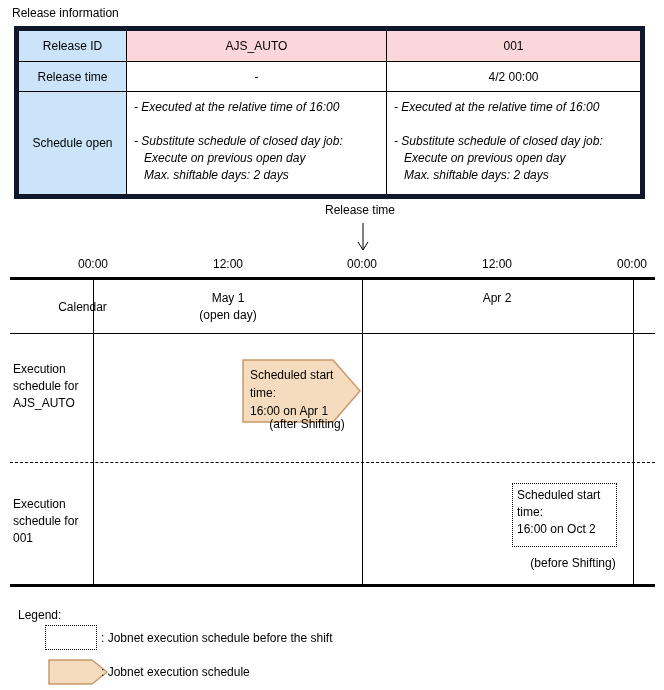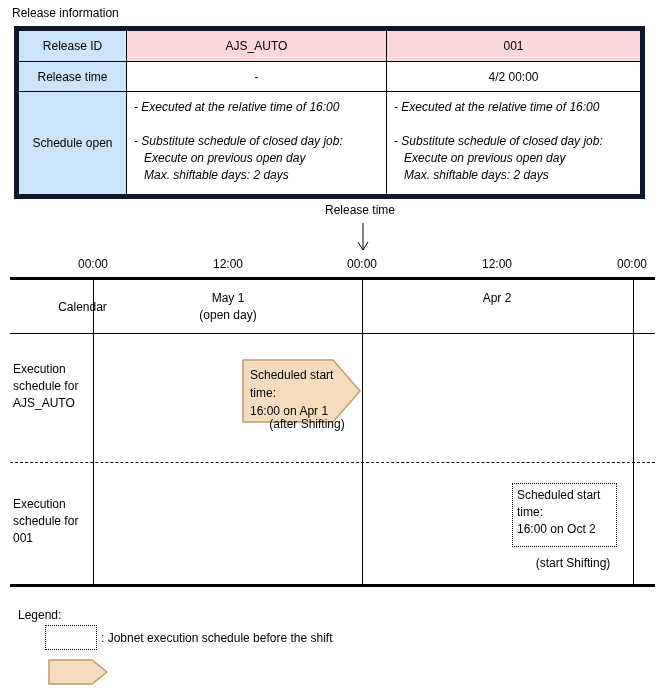--- a/index.html
+++ b/index.html
@@ -135,24 +135,25 @@
     <div>schedule for</div>
     <div>001</div>
   </div>
 
   <div class="dotted-box" style="left:512px; top:483px; width:105px; height:64px;"></div>
   <div class="box-text" style="left:517px; top:487px; width:96px;">
     <div>Scheduled start</div>
     <div>time:</div>
     <div>16:00 on Oct 2</div>
   </div>
-  <div class="t tc" style="left:513px; top:556px; width:120px;">(start Shifting)</div>
+  <div class="t tc" style="left:513px; top:556px; width:120px;">(before Shifting)</div>
 
   <div class="t" style="left:18px; top:608px;">Legend:</div>
 
   <div class="dotted-box" style="left:45px; top:625px; width:52px; height:25px;"></div>
   <div class="t" style="left:101px; top:631px;">: Jobnet execution schedule before the shift</div>
 
   <svg class="shape" style="left:48px; top:659px;" width="62" height="26" viewBox="0 0 62 26">
     <polygon points="1,1 44,1 59,13 44,25 1,25" fill="#F5DCBE" stroke="#C8996B" stroke-width="1.5"></polygon>
   </svg>
+  <div class="t" style="left:101px; top:665px;">: Jobnet execution schedule</div>
 
 </div>
 
 </body></html>

